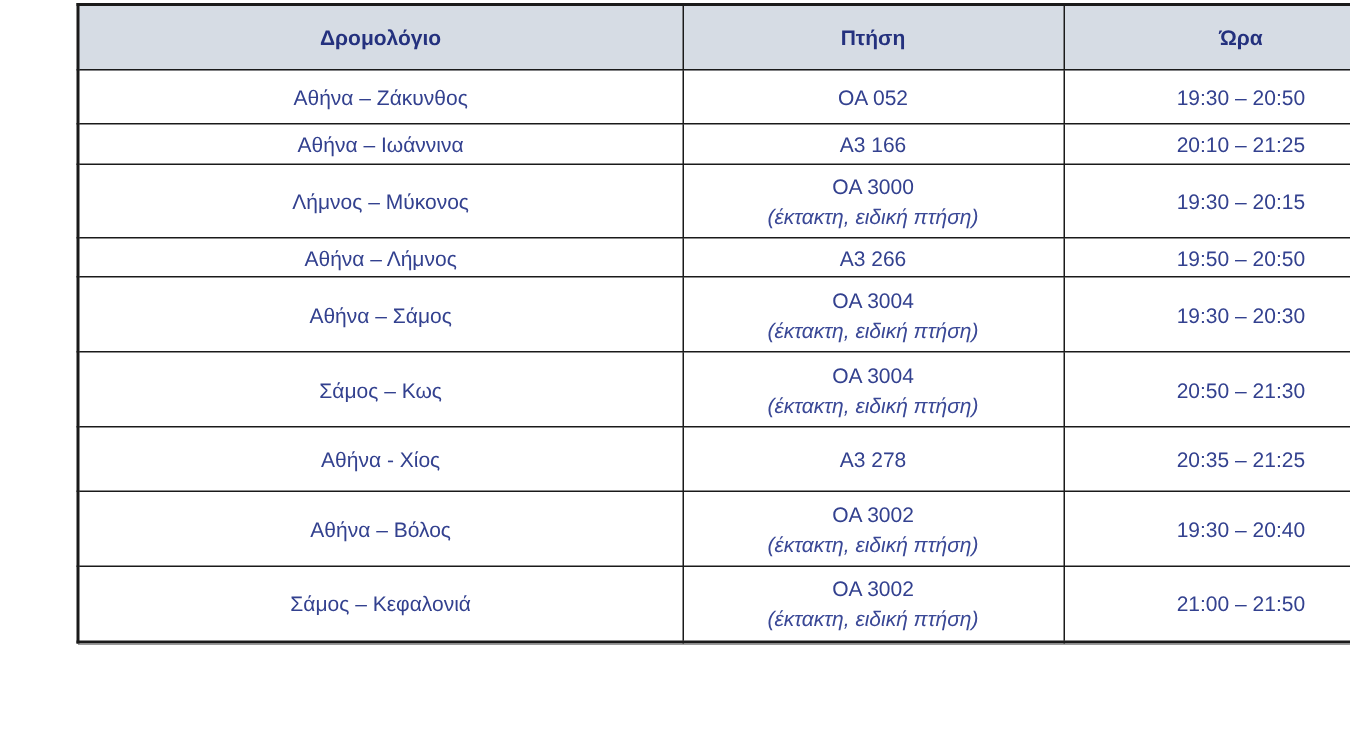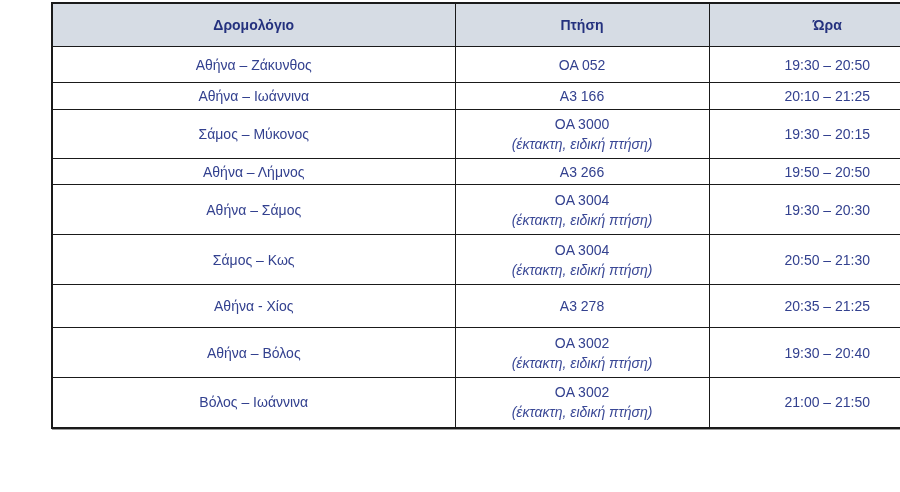--- a/index.html
+++ b/index.html
@@ -62,21 +62,21 @@
         <td>19:30 – 20:50</td>
       </tr>
       <tr class="short" style="height:27px">
         <td>Αθήνα – Ιωάννινα</td>
         <td>
             <span class="flight-code">A3 166</span>
           </td>
         <td>20:10 – 21:25</td>
       </tr>
       <tr class="double" style="height:49px">
-        <td>Σάμος – Μύκονος</td>
+        <td>Λήμνος – Μύκονος</td>
         <td>
           <span class="flight-code">OA 3000</span>
           <span class="flight-note">(έκτακτη, ειδική πτήση)</span>
         </td>
         <td>19:30 – 20:15</td>
       </tr>
       <tr class="short" style="height:26px">
         <td>Αθήνα – Λήμνος</td>
         <td>
             <span class="flight-code">A3 266</span>
@@ -108,21 +108,21 @@
       </tr>
       <tr class="double" style="height:50px">
         <td>Αθήνα – Βόλος</td>
         <td>
           <span class="flight-code">OA 3002</span>
           <span class="flight-note">(έκτακτη, ειδική πτήση)</span>
         </td>
         <td>19:30 – 20:40</td>
       </tr>
       <tr class="double" style="height:50px">
-        <td>Βόλος – Ιωάννινα</td>
+        <td>Σάμος – Κεφαλονιά</td>
         <td>
           <span class="flight-code">OA 3002</span>
           <span class="flight-note">(έκτακτη, ειδική πτήση)</span>
         </td>
         <td>21:00 – 21:50</td>
       </tr>
     </tbody>
   </table>
 </div>
 

